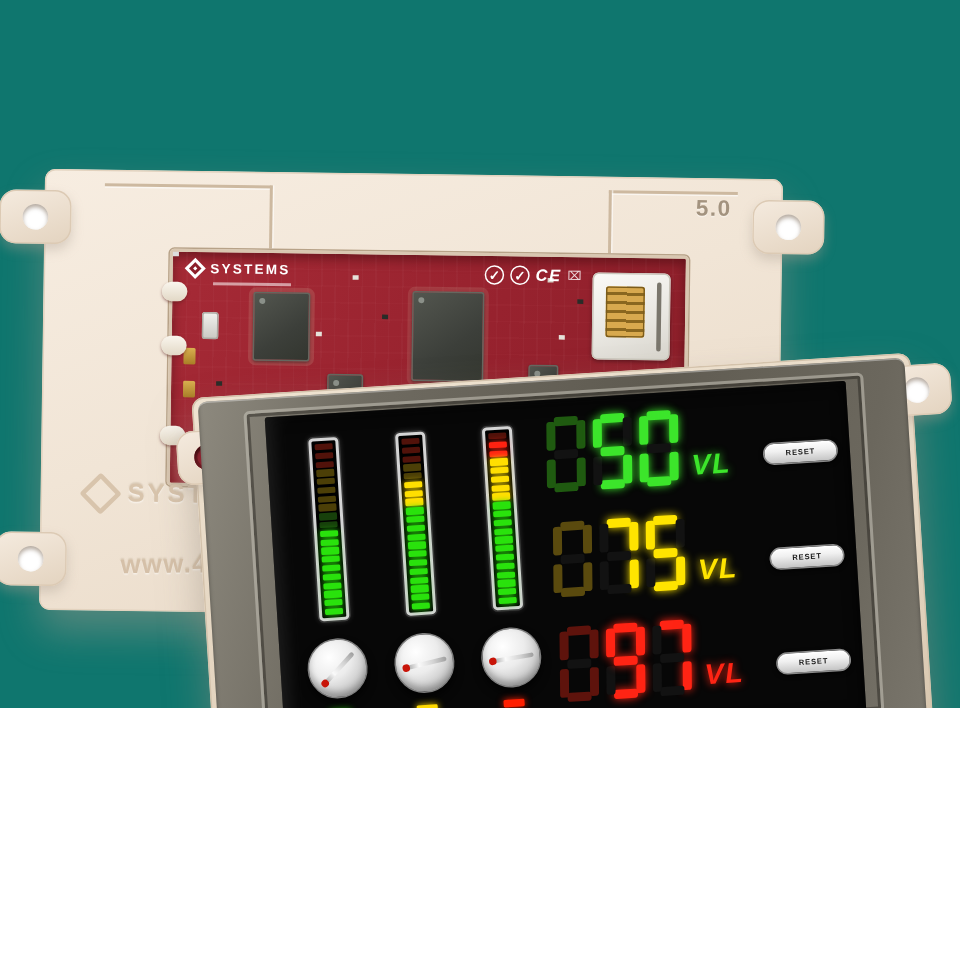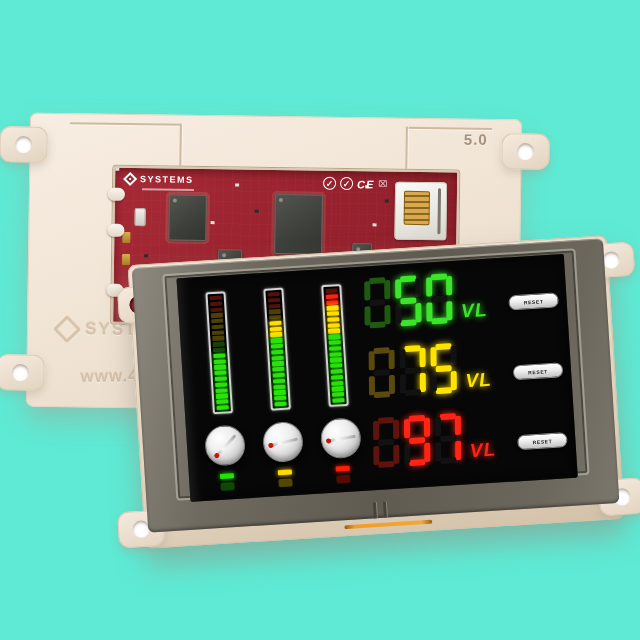--- a/index.html
+++ b/index.html
@@ -1,18 +1,18 @@
 <!DOCTYPE html>
 <html><head>
 <meta charset="utf-8">
 <style>
   html,body{margin:0;padding:0;background:#fff;}
   *{box-sizing:border-box;}
   body{font-family:"Liberation Sans", sans-serif;}
-  .stage{position:relative;width:640px;height:640px;background:#5eead4;overflow:hidden;}
+  .stage{position:relative;width:640px;height:472px;background:#0f766e;overflow:hidden;}
 
   
   .back-unit{position:absolute;left:28px;top:116px;width:492px;height:294px;
     background:linear-gradient(160deg,#f7ede1 0%,#f1e5d6 45%,#e7d7c4 100%);
     border-radius:7px;transform:rotate(0.8deg);
     box-shadow:0 14px 26px rgba(170,158,144,.45), inset 0 0 0 1px #e2d2be;}
   .tab{position:absolute;background:linear-gradient(160deg,#f5ebdf,#e3d3bf);
     border-radius:11px;box-shadow:inset 0 0 0 1px #dccab4, 0 4px 8px rgba(170,158,144,.4);}
   .tab .hole{position:absolute;left:50%;top:50%;transform:translate(-50%,-50%);
     width:17px;height:17px;border-radius:50%;background:#fff;

